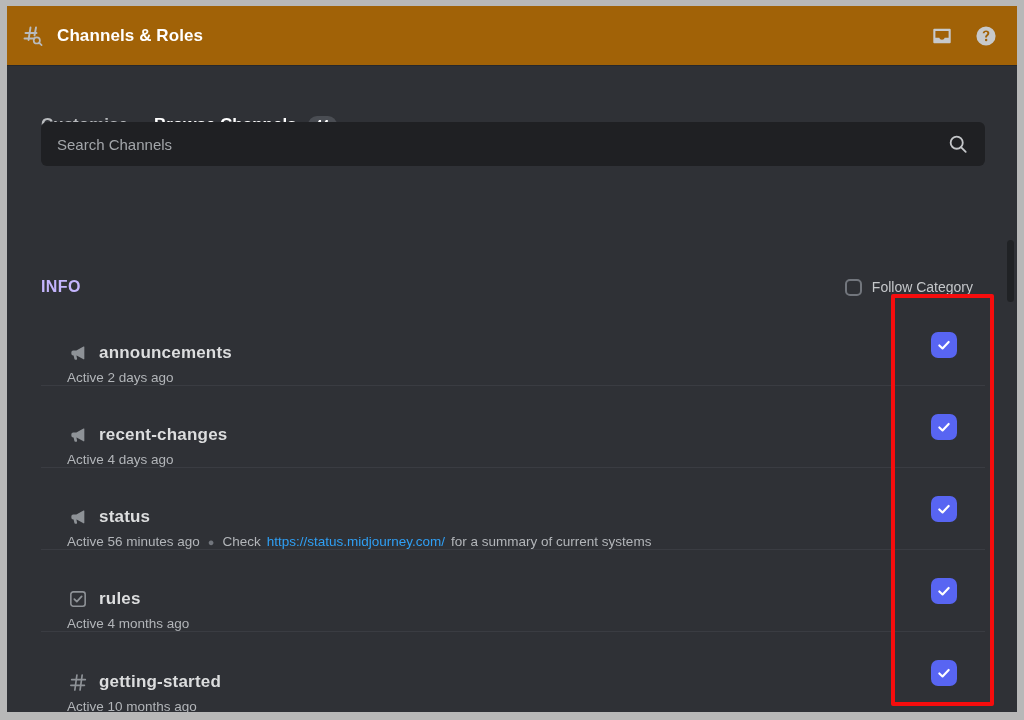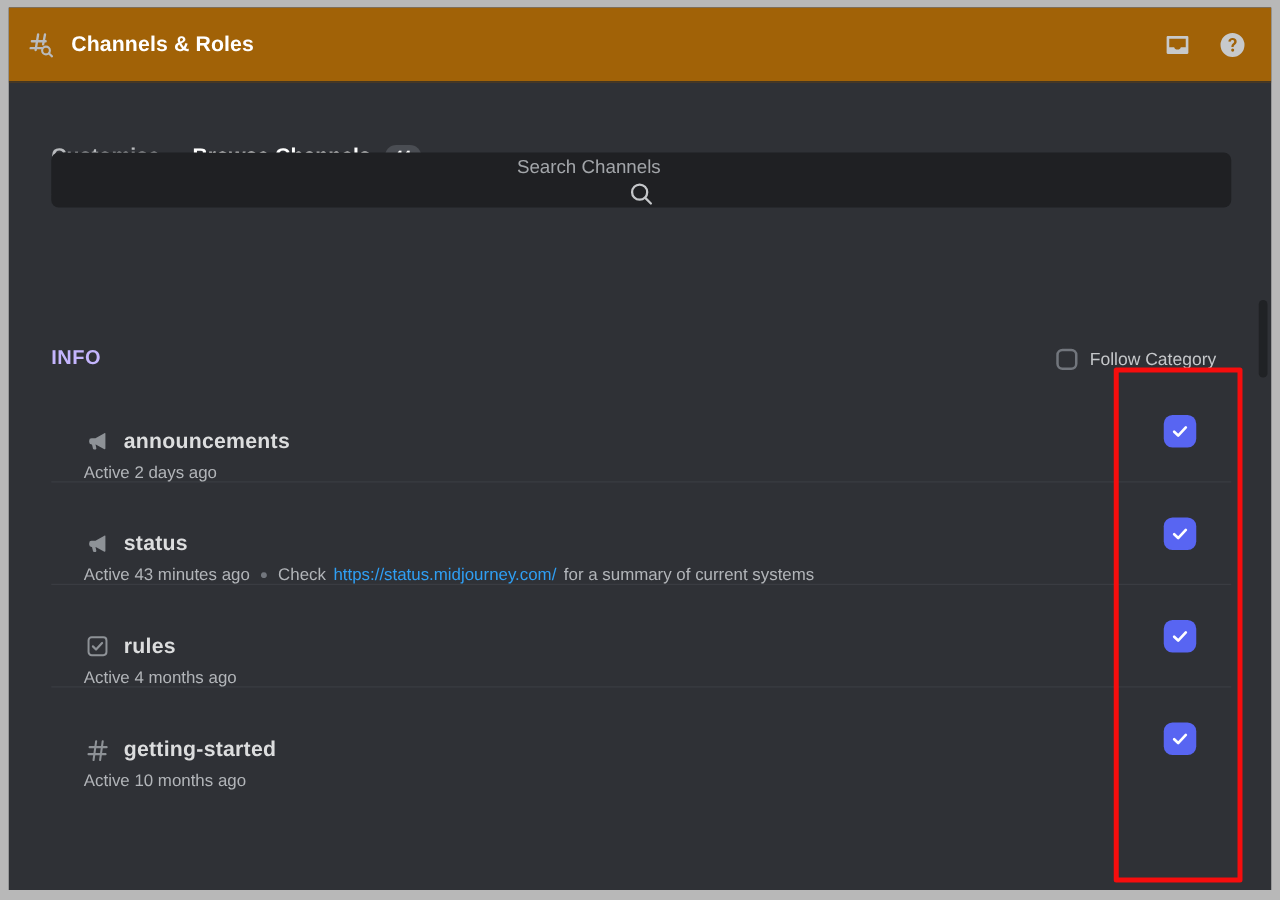--- a/index.html
+++ b/index.html
@@ -109,21 +109,20 @@
   
   #search-bar {
     position: absolute;
     left: 34px; top: 116px;
     width: 944px; height: 44px;
     background: #1f2023;
     border-radius: 6px;
     display: flex;
     align-items: center;
     padding: 0 16px;
-    flex-direction: column;
   }
   #search-input {
     flex: 1;
     background: transparent;
     border: none;
     outline: none;
     color: #dcddde;
     font-family: "Liberation Sans", sans-serif;
     font-size: 15px;
   }
@@ -317,32 +316,50 @@
         <div class="row-sub">
           <span>Active 2 days ago</span>
         </div>
         <div class="row-check">
           <svg width="16" height="16" viewBox="0 0 24 24" fill="none" stroke="#ffffff" stroke-width="3.2" stroke-linecap="round" stroke-linejoin="round">
               <path d="M5 12.6 9.8 17.2 19 7.4"></path>
             </svg>
         </div>
       </div>
 
-
       <div class="row">
         <div class="row-title">
           <span class="chan-icon">
             <svg width="20" height="20" viewBox="0 0 24 24" fill="currentColor">
               <path d="M19.6 4.3c-.3-.2-.7-.2-1 0L10 9.1H6.3A2.3 2.3 0 0 0 4 11.4v1.3a2.3 2.3 0 0 0 2.3 2.3h.4l1 4.2c.1.5.5.8 1 .8h1.2c.6 0 1.1-.6 1-1.2l-.8-3.8h.2l8.3 4.6c.4.2 1 0 1-.6V4.9c0-.2-.1-.5-.3-.6Z"></path>
             </svg>
           </span>
+          <span class="chan-name">recent-changes</span>
+        </div>
+        <div class="row-sub">
+          <span>Active 4 days ago</span>
+        </div>
+        <div class="row-check">
+          <svg width="16" height="16" viewBox="0 0 24 24" fill="none" stroke="#ffffff" stroke-width="3.2" stroke-linecap="round" stroke-linejoin="round">
+              <path d="M5 12.6 9.8 17.2 19 7.4"></path>
+            </svg>
+        </div>
+      </div>
+
+      <div class="row">
+        <div class="row-title">
+          <span class="chan-icon">
+            <svg width="20" height="20" viewBox="0 0 24 24" fill="currentColor">
+              <path d="M19.6 4.3c-.3-.2-.7-.2-1 0L10 9.1H6.3A2.3 2.3 0 0 0 4 11.4v1.3a2.3 2.3 0 0 0 2.3 2.3h.4l1 4.2c.1.5.5.8 1 .8h1.2c.6 0 1.1-.6 1-1.2l-.8-3.8h.2l8.3 4.6c.4.2 1 0 1-.6V4.9c0-.2-.1-.5-.3-.6Z"></path>
+            </svg>
+          </span>
           <span class="chan-name">status</span>
         </div>
         <div class="row-sub">
-          <span>Active 43 minutes ago</span>
+          <span>Active 56 minutes ago</span>
           <span class="dot-sep">●</span>
           <span>Check</span>
           <span class="link">https://status.midjourney.com/</span>
           <span>for a summary of current systems</span>
         </div>
         <div class="row-check">
           <svg width="16" height="16" viewBox="0 0 24 24" fill="none" stroke="#ffffff" stroke-width="3.2" stroke-linecap="round" stroke-linejoin="round">
               <path d="M5 12.6 9.8 17.2 19 7.4"></path>
             </svg>
         </div>

